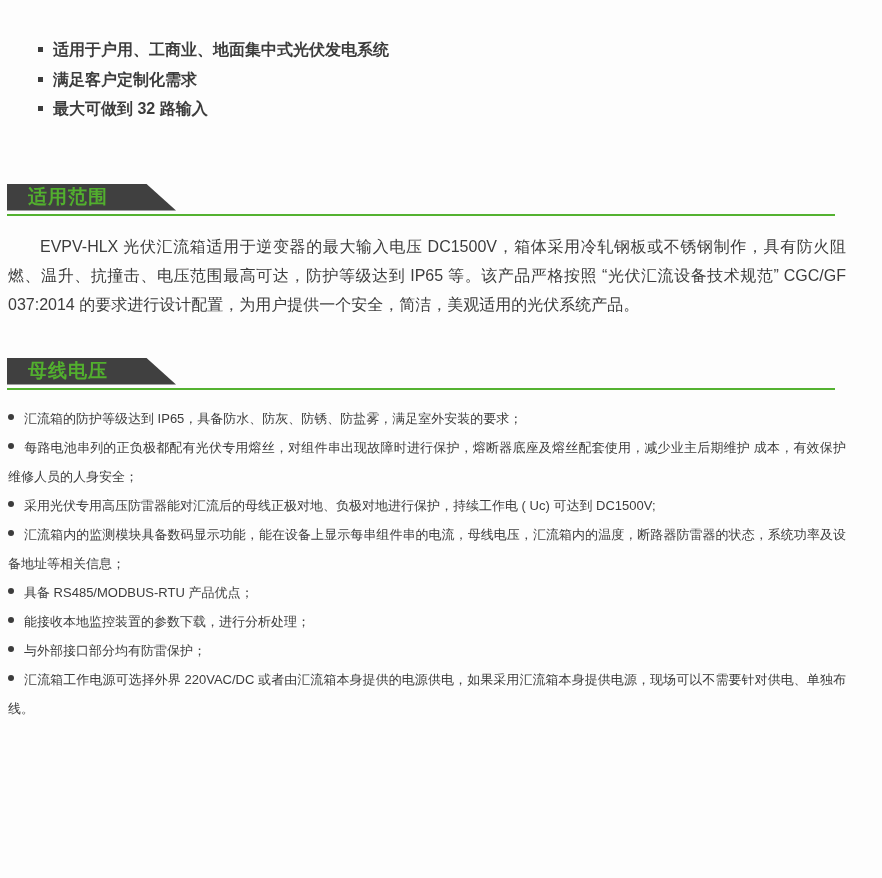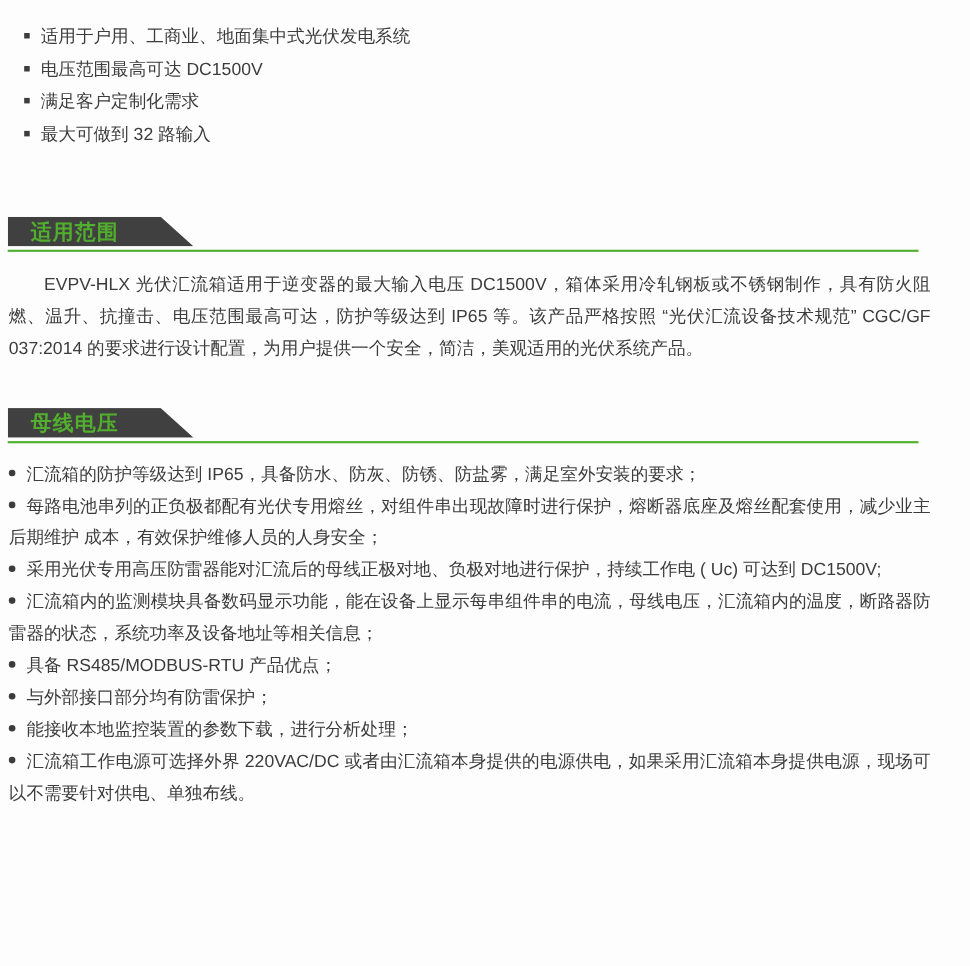--- a/index.html
+++ b/index.html
@@ -12,22 +12,23 @@
     width: 882px;
     height: 878px;
     overflow: hidden;
     background: #fdfdfd;
     font-family: "Liberation Sans", "DejaVu Sans", sans-serif;
     color: #3c3c3c;
   }
   
   .top-list {
     list-style: none;
-    margin: 0;
+    margin: 16px;
     padding: 19px 0 0 22px;
+    font-weight: bold;
   }
   .top-list li {
     font-size: 16px;
     line-height: 29.5px;
     white-space: nowrap;
   }
   .sq-bullet {
     display: inline-block;
     width: 5px;
     height: 5px;
@@ -71,42 +72,41 @@
     text-indent: 2em;
   }
   
   .adv-list {
     list-style: none;
     width: 838px;
     margin: 14px 0 0 8px;
     padding: 0;
   }
   .adv-list li {
-    font-size: 16px;
+    font-size: 13px;
     line-height: 29px;
     text-align: justify;
   }
   .dot-bullet {
     display: inline-block;
     width: 6px;
     height: 6px;
     border-radius: 50%;
     background: #3c3c3c;
     margin-right: 10px;
     vertical-align: 3px;
   }
 </style>
 </head>
 <body>
 
 <div class="page">
 
   <ul class="top-list">
     <li><span class="sq-bullet"></span><span>适用于户用、工商业、地面集中式光伏发电系统</span></li>
-    <li><span class="sq-bullet"></span><span>电压范围最高可达 DC1500V</span></li>
     <li><span class="sq-bullet"></span><span>满足客户定制化需求</span></li>
     <li><span class="sq-bullet"></span><span>最大可做到 32 路输入</span></li>
   </ul>
 
   <section class="section-scope">
     <div class="banner">
       <span class="banner-title">适用范围</span>
     </div>
     <div class="green-rule"></div>
     <p class="para">EVPV-HLX 光伏汇流箱适用于逆变器的最大输入电压 DC1500V，箱体采用冷轧钢板或不锈钢制作，具有防火阻燃、温升、抗撞击、电压范围最高可达，防护等级达到 IP65 等。该产品严格按照 “光伏汇流设备技术规范” CGC/GF 037:2014 的要求进行设计配置，为用户提供一个安全，简洁，美观适用的光伏系统产品。</p>
@@ -116,19 +116,19 @@
     <div class="banner">
       <span class="banner-title">母线电压</span>
     </div>
     <div class="green-rule"></div>
     <ul class="adv-list">
       <li><span class="dot-bullet"></span><span>汇流箱的防护等级达到 IP65，具备防水、防灰、防锈、防盐雾，满足室外安装的要求；</span></li>
       <li><span class="dot-bullet"></span><span>每路电池串列的正负极都配有光伏专用熔丝，对组件串出现故障时进行保护，熔断器底座及熔丝配套使用，减少业主后期维护 成本，有效保护维修人员的人身安全；</span></li>
       <li><span class="dot-bullet"></span><span>采用光伏专用高压防雷器能对汇流后的母线正极对地、负极对地进行保护，持续工作电 ( Uc) 可达到 DC1500V;</span></li>
       <li><span class="dot-bullet"></span><span>汇流箱内的监测模块具备数码显示功能，能在设备上显示每串组件串的电流，母线电压，汇流箱内的温度，断路器防雷器的状态，系统功率及设备地址等相关信息；</span></li>
       <li><span class="dot-bullet"></span><span>具备 RS485/MODBUS-RTU 产品优点；</span></li>
+      <li><span class="dot-bullet"></span><span>能接收本地监控装置的参数下载，进行分析处理；</span></li>
       <li><span class="dot-bullet"></span><span>与外部接口部分均有防雷保护；</span></li>
-      <li><span class="dot-bullet"></span><span>能接收本地监控装置的参数下载，进行分析处理；</span></li>
       <li><span class="dot-bullet"></span><span>汇流箱工作电源可选择外界 220VAC/DC 或者由汇流箱本身提供的电源供电，如果采用汇流箱本身提供电源，现场可以不需要针对供电、单独布线。</span></li>
     </ul>
   </section>
 
 </div>
 
 </body></html>

